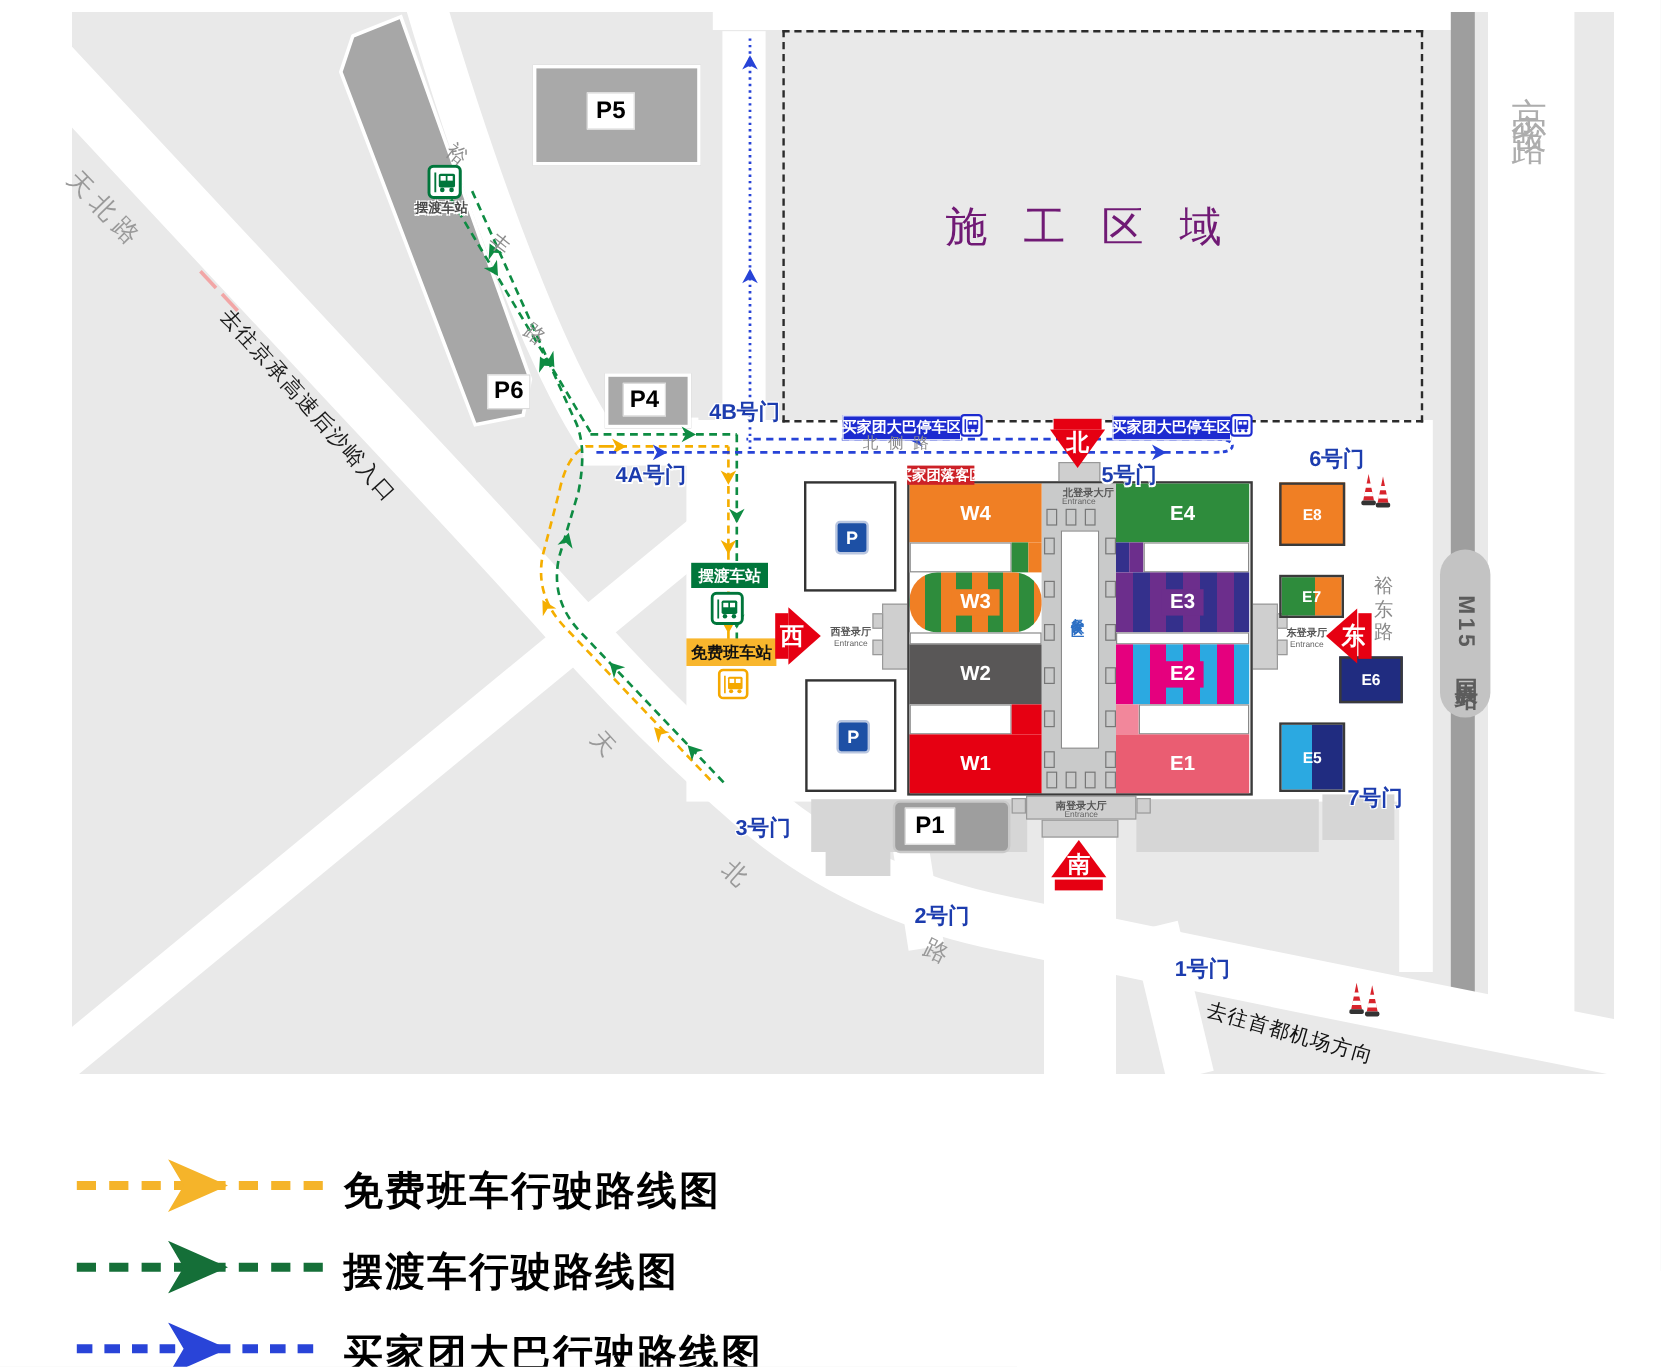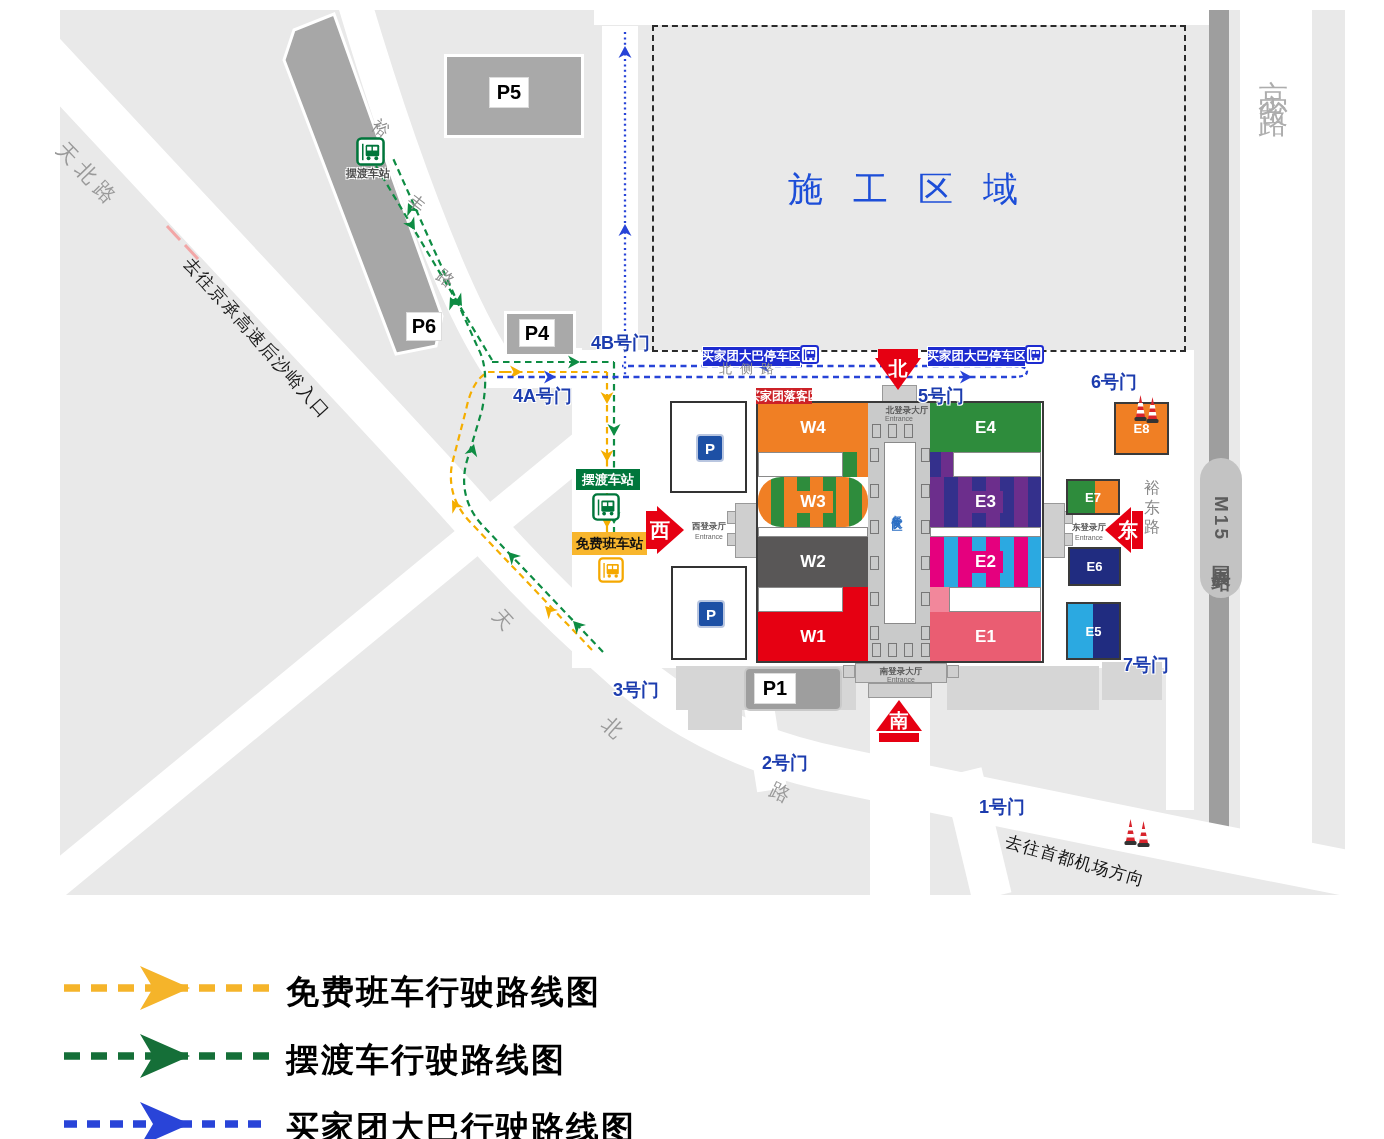--- a/index.html
+++ b/index.html
@@ -15,21 +15,21 @@
   #map-bg{left:60px;top:10px;width:1285px;height:885px;background:#E9E9E9;}
   #band-right{left:1240px;top:10px;width:72px;height:850px;background:#ffffff;}
   #m15-stripe{left:1209px;top:10px;width:20px;height:838px;background:#9E9E9E;}
   #strip-top{left:594px;top:10px;width:616px;height:15px;background:#ffffff;}
   #road-blue-vert{left:602px;top:26px;width:36px;height:330px;background:#ffffff;}
   #junction-white{left:486px;top:348px;width:96px;height:40px;background:#ffffff;}
   .plaza{background:#ffffff;}
 
   
   #construction-box{left:652px;top:25px;width:530px;height:323px;border:2px dashed #2b2b2b;}
-  #construction-label{left:788px;top:166px;width:300px;font-size:35px;letter-spacing:30px;color:#1d4ed8;}
+  #construction-label{left:788px;top:166px;width:300px;font-size:35px;letter-spacing:30px;color:#701a75;}
 
   
   .bldg{background:#A9A9A9;border:3px solid #ffffff;}
   .plabel{background:#ffffff;border:1px solid #dcdcdc;font-weight:bold;font-size:20px;color:#000;
           display:flex;align-items:center;justify-content:center;}
   .gray-block{background:#D6D6D6;}
 
   
   #complex{left:756px;top:401px;width:288px;height:262px;background:#ffffff;border:2px solid #3a3a3a;box-sizing:border-box;}
   .hall{color:#fff;font-weight:bold;font-size:17px;display:flex;align-items:center;justify-content:center;}
@@ -191,27 +191,27 @@
 <div class="door" style="left:921px;top:643px;"></div>
 <div class="abs vtext" id="dining-label">餐饮区</div>
 
 <div class="abs entr-label" style="left:857px;top:666px;width:88px;font-size:8.5px;">南登录大厅</div>
 <div class="abs entrance-en" style="left:857px;top:676px;width:88px;font-size:7px;">Entrance</div>
 <div class="abs entr-label" style="left:686px;top:521px;width:46px;font-size:8.5px;">西登录厅</div>
 <div class="abs entrance-en" style="left:686px;top:533px;width:46px;font-size:7px;">Entrance</div>
 <div class="abs entr-label" style="left:1066px;top:522px;width:46px;font-size:8.5px;">东登录厅</div>
 <div class="abs entrance-en" style="left:1066px;top:534px;width:46px;font-size:7px;">Entrance</div>
 
-<div class="abs hall-sm" style="left:1066px;top:402px;width:55px;height:53px;background:#F07F24;margin-left:48px;">
+<div class="abs hall-sm" style="left:1066px;top:402px;width:55px;height:53px;background:#F07F24;">
     <span>E8</span>
   </div>
 <div class="abs hall-sm" style="left:1066px;top:479px;width:54px;height:36px;background:linear-gradient(90deg,#2E8C3C 0 55%,#F07F24 55%);">
     <span>E7</span>
   </div>
-<div class="abs hall-sm" style="left:1068px;top:547px;width:53px;height:39px;background:#202C80;">
+<div class="abs hall-sm" style="left:1116px;top:547px;width:53px;height:39px;background:#202C80;">
     <span>E6</span>
   </div>
 <div class="abs hall-sm" style="left:1066px;top:602px;width:55px;height:58px;background:linear-gradient(90deg,#2BA9E1 0 50%,#202C80 50%);">
     <span>E5</span>
   </div>
 
 <svg class="abs" style="left:0;top:0;" width="1384" height="1139">
 
   <g stroke="#F5AE00" stroke-width="2.2" fill="none">
     <path d="M 592 650 L 472 524 Q 446 498 452 464 L 466 410 Q 472 380 488 372 L 505 372" stroke-dasharray="6.5 4.5"></path>

